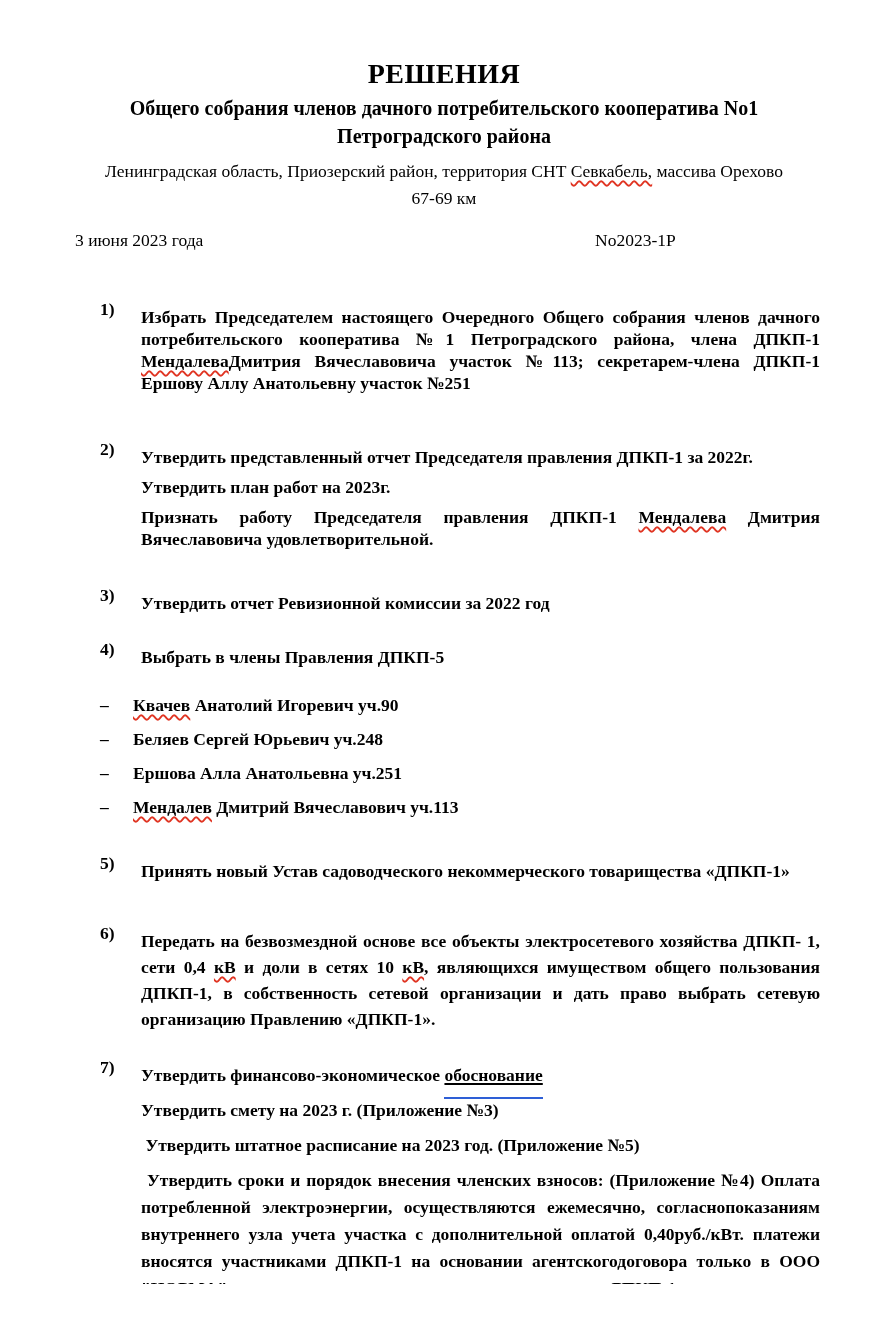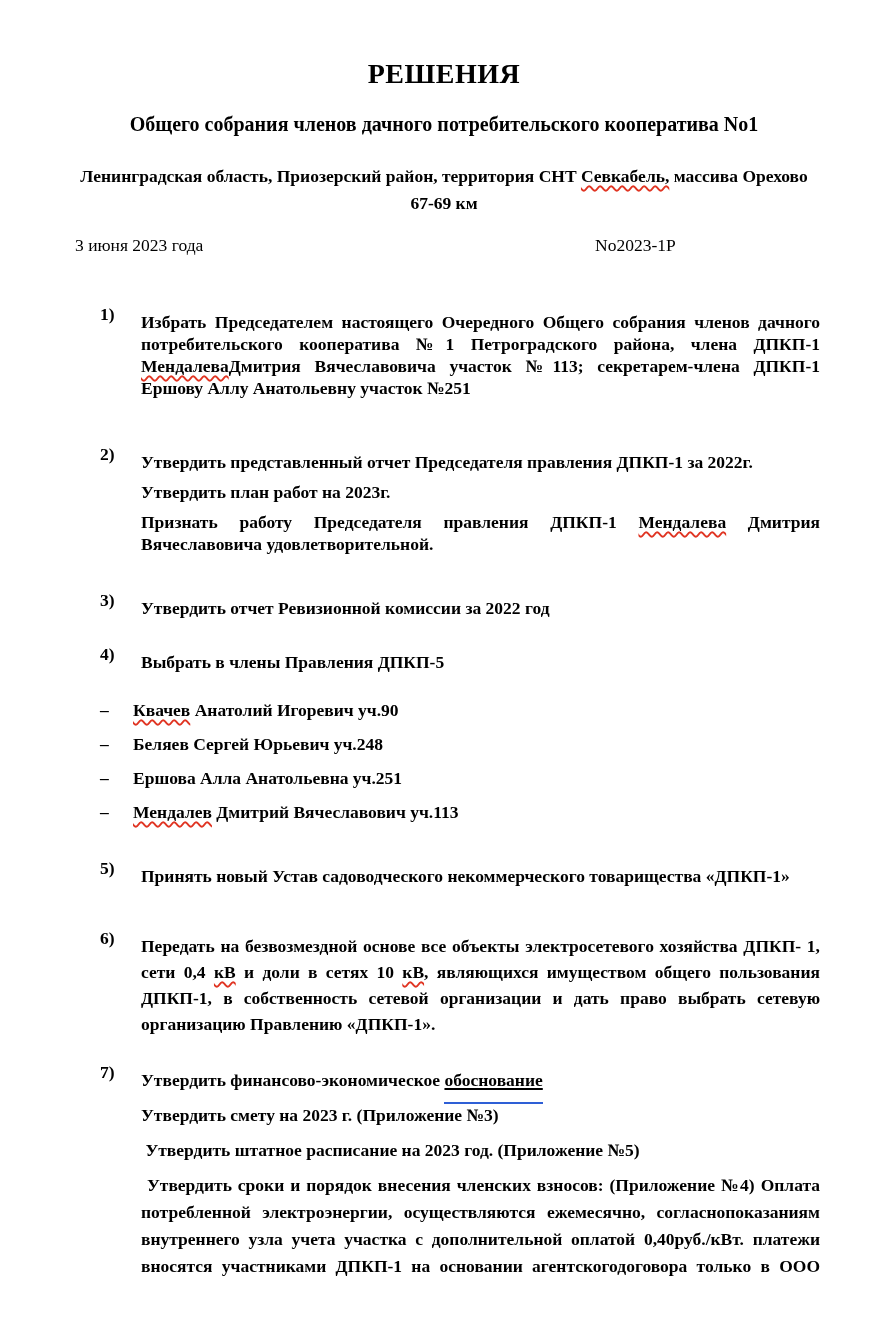--- a/index.html
+++ b/index.html
@@ -13,33 +13,33 @@
     overflow:hidden;
   }
   .doc-title {
     margin-top:58px;
     text-align:center;
     font-size:28px;
     font-weight:bold;
     letter-spacing:0.5px;
   }
   .doc-subtitle {
-    margin-top:20px;
+    margin-top:4px;
     text-align:center;
     font-size:20px;
     font-weight:bold;
     line-height:28px;
   }
   .doc-location {
-    margin-top:25px;
+    margin-top:8px;
     padding:0 58px;
     text-align:center;
     font-size:17.5px;
     line-height:27px;
-    font-weight:bold;
+    font-weight:normal;
   }
   .meta-row {
     margin-top:18px;
     padding-left:75px;
     position:relative;
     font-size:17.5px;
     height:22px;
   }
   .doc-number { position:absolute; left:595px; top:0; }
 
@@ -95,20 +95,21 @@
 </style>
 </head>
 <body>
 
 <div class="page">
 
   <div class="doc-title">РЕШЕНИЯ</div>
 
   <div class="doc-subtitle">
     <div>Общего собрания членов дачного потребительского кооператива No1</div>
+    <div>Петроградского района</div>
   </div>
 
   <div class="doc-location">
     <div>Ленинградская область, Приозерский район, территория СНТ <span class="mark-spell">Севкабель,</span> массива Орехово</div>
     <div>67-69 км</div>
   </div>
 
   <div class="meta-row">
     <span class="date">3 июня 2023 года</span>
     <span class="doc-number">No2023-1P</span>

